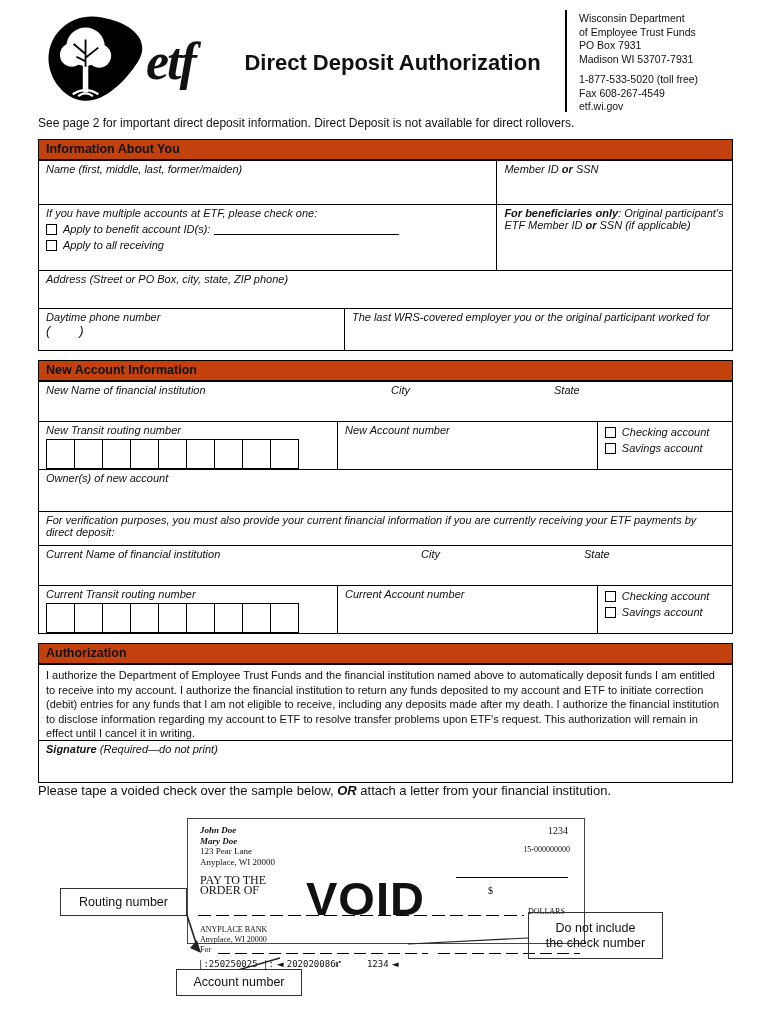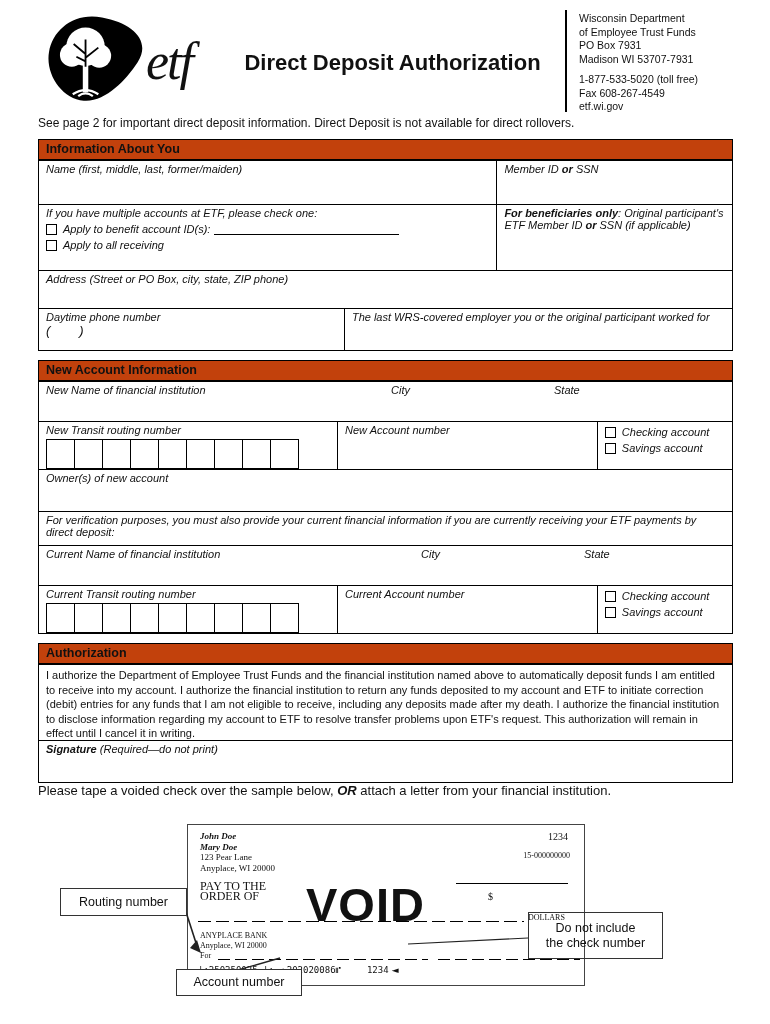--- a/index.html
+++ b/index.html
@@ -7,21 +7,21 @@
   body {
     width:770px; height:1024px; position:relative;
     font-family:"Liberation Sans", sans-serif; color:#111;
     overflow:hidden;
   }
   .page { position:absolute; left:38px; top:0; width:695px; }
 
   
   .hdr { display:flex; margin-top:10px; height:102px; }
   .logo-wrap { width:182px; display:flex; align-items:center; }
-  .logo-text { font-family:"Liberation Serif", serif; font-style:italic; font-weight:normal;
+  .logo-text { font-family:"Liberation Serif", serif; font-style:italic; font-weight:bold;
                font-size:52px; margin-left:-20px; letter-spacing:-2px; }
   .hdr-title { flex:1; text-align:center; padding-top:40px; font-size:22px; font-weight:bold; }
   .hdr-addr { width:168px; border-left:2px solid #000; padding:2px 0 0 12px; font-size:10.5px; line-height:13.5px; }
   .hdr-addr .grp2 { margin-top:7px; }
 
   .intro { font-size:12px; margin-top:4px; }
 
   
   .section { border:1px solid #000; margin-top:9px; }
   .sec-h { background:#c2410c; border-bottom:1px solid #000; font-weight:bold;
@@ -54,21 +54,21 @@
   .digit-box { width:29px; height:30px; border:1px solid #000; margin-left:-1px; background:#fff; }
   .digit-box:first-child { margin-left:0; }
 
   .auth-body { font-size:11px; line-height:14.6px; padding:3px 7px; }
 
   .tape-note { font-size:13px; }
   .boldital { font-weight:bold; font-style:italic; }
 
   
   .check-zone { position:relative; height:207px; margin-top:2px; }
-  .check { position:absolute; left:149px; top:24px; width:398px; height:162px;
+  .check { position:absolute; left:149px; top:18px; width:398px; height:126px;
            border:1.5px solid #444; background:#fff; font-family:"Liberation Serif", serif; }
   .payor { position:absolute; left:12px; top:6px; font-size:9px; line-height:10.5px; }
   .payor .nm { font-weight:bold; font-style:italic; }
   .chk-no { position:absolute; right:16px; top:6px; font-size:10px; }
   .fraction { position:absolute; right:14px; top:26px; font-size:8px; }
   .date-line { position:absolute; left:268px; top:58px; width:112px; border-bottom:1.5px solid #000; }
   .payto { position:absolute; left:12px; top:57px; font-size:12px; line-height:9.5px; }
   .void { position:absolute; left:118px; top:52px; font-size:47px; font-weight:bold;
           font-family:"Liberation Sans", sans-serif; letter-spacing:1px; }
   .dollar { position:absolute; left:300px; top:66px; font-size:10px; }

